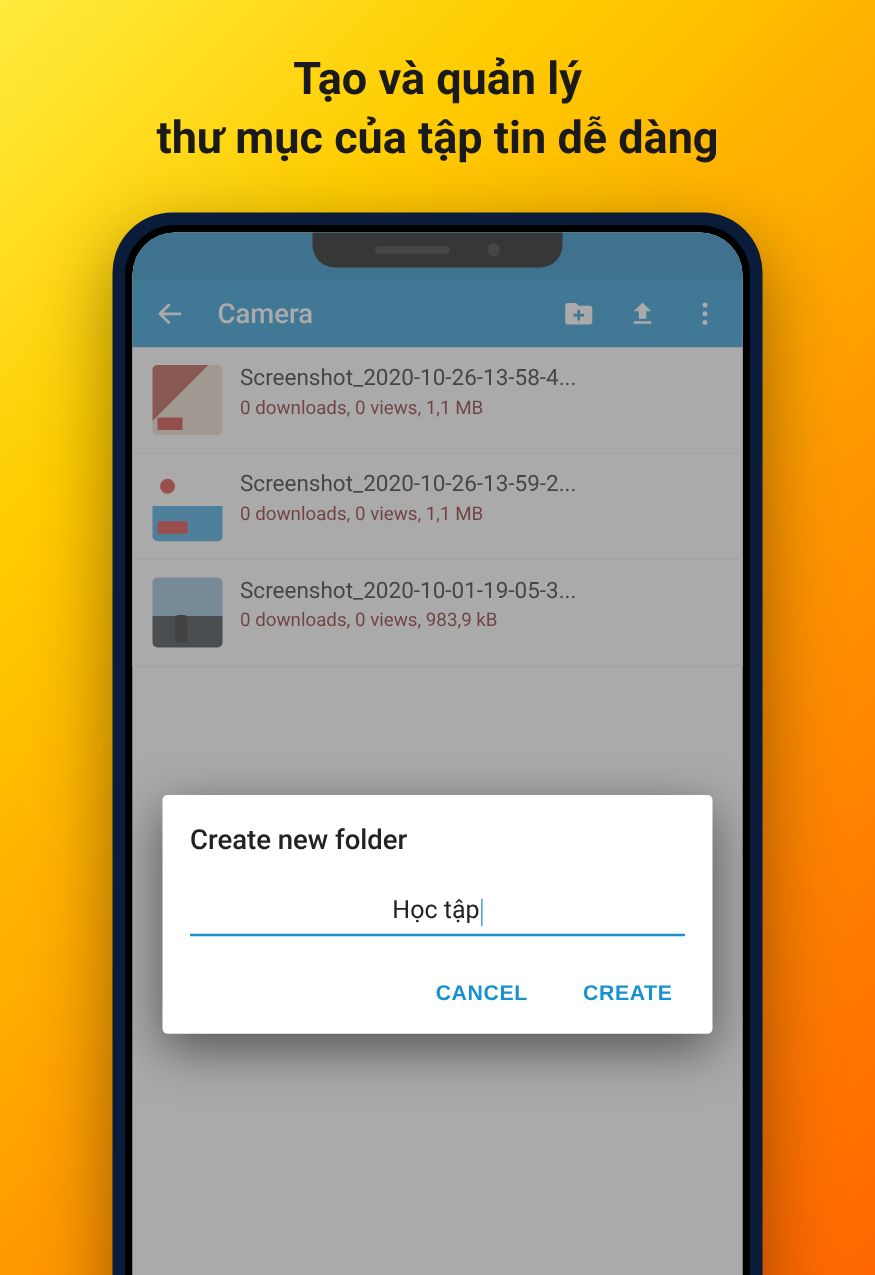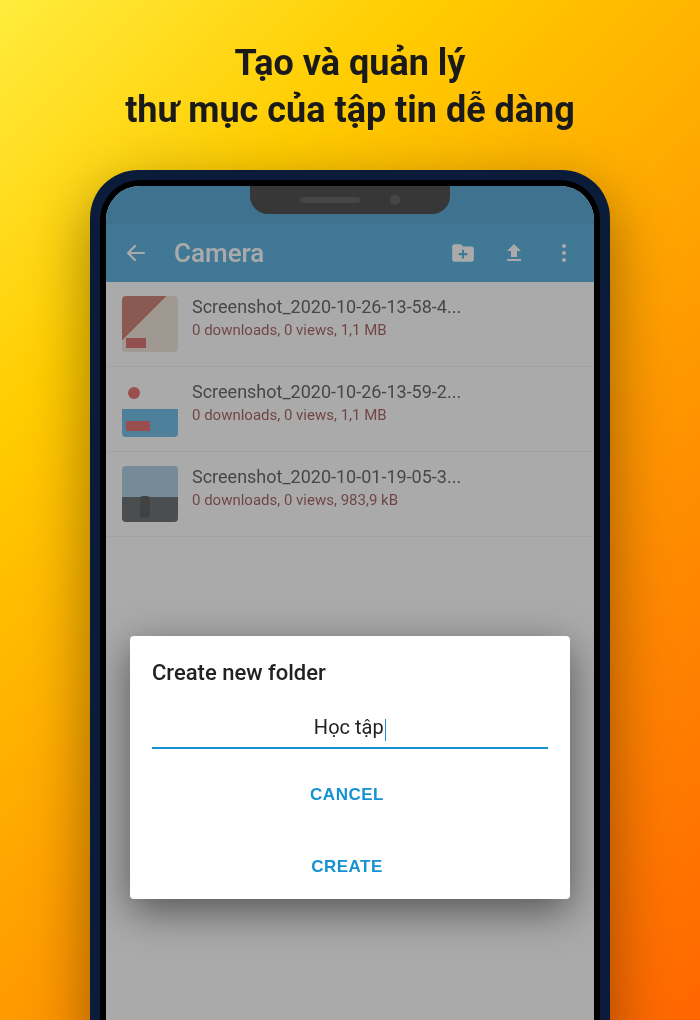--- a/index.html
+++ b/index.html
@@ -70,21 +70,21 @@
   .app-bar {
     background: #1691d1;
     display: flex;
     align-items: center;
     padding: 14px 18px;
     gap: 26px;
     color: #fff;
   }
   .app-bar-title {
     flex: 1;
-    font-size: 26px;
+    font-size: 22px;
     font-weight: 500;
   }
   .icon { display:inline-flex; align-items:center; justify-content:center; }
   .icon svg { display:block; }
   .file-list { background: #fff; }
   .file-row {
     display: flex;
     align-items: flex-start;
     padding: 14px 16px;
     border-bottom: 1px solid #eee;
@@ -159,21 +159,20 @@
     display:inline-block; width:1.5px; height:22px; background:#1691d1;
     vertical-align:middle; margin-left:1px;
     animation: blink 1s step-start infinite;
   }
   @keyframes blink { 50% { opacity:0; } }
   .dialog-actions {
     display: flex;
     justify-content: flex-end;
     gap: 36px;
     padding-right: 6px;
-    flex-direction: column;
   }
   .dialog-btn {
     background: none;
     border: none;
     color: #1691d1;
     font-size: 17px;
     font-weight: 700;
     letter-spacing: 0.5px;
     cursor: pointer;
     padding: 8px 4px;

